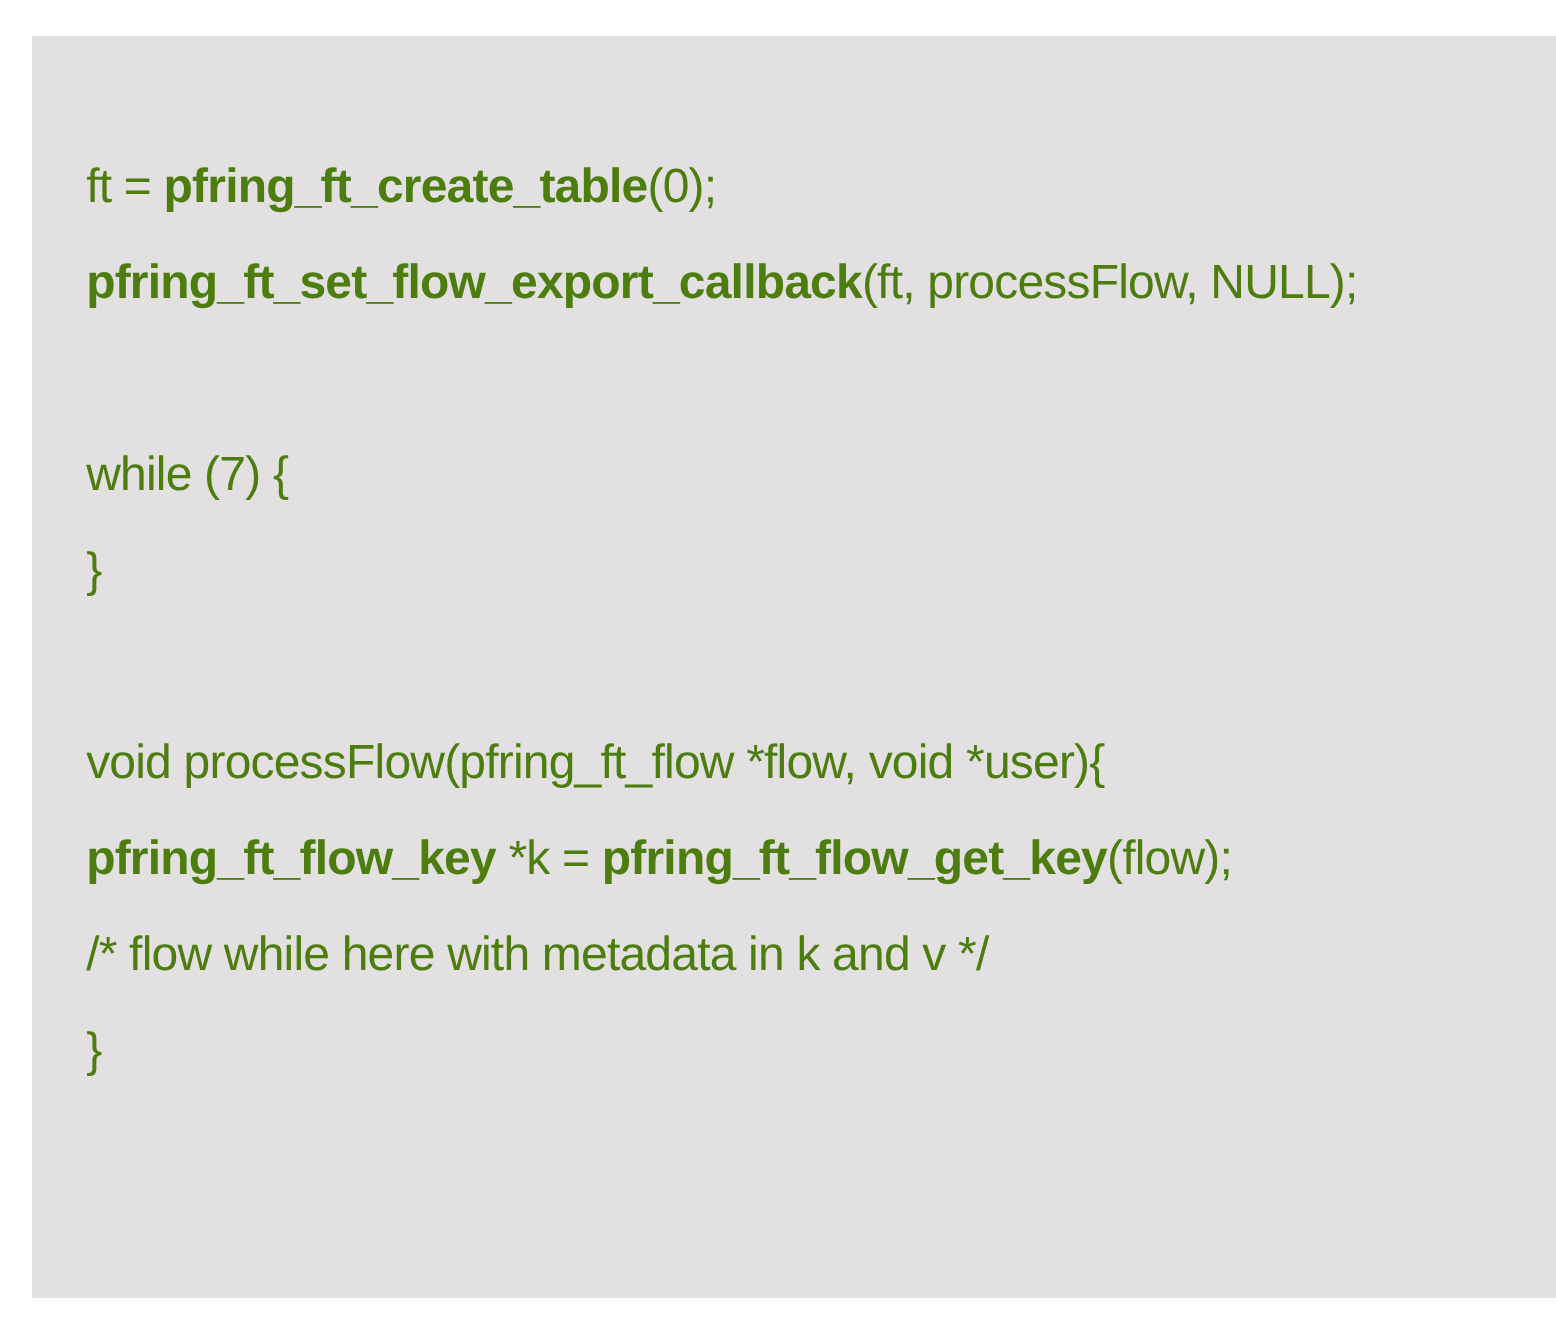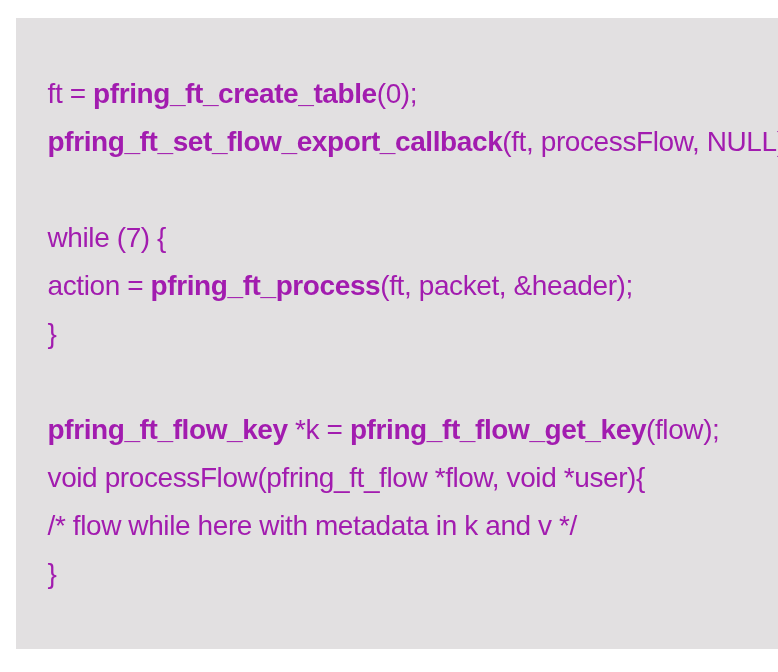--- a/index.html
+++ b/index.html
@@ -17,23 +17,23 @@
     top: 18px;
     width: 762px;
     height: 631px;
     background: #e2e0e1;
     box-sizing: border-box;
     padding: 4px 0 3px 2px;
   }
   .code-line {
     height: 48px;
     line-height: 48px;
-    font-size: 28px;
+    font-size: 24px;
     letter-spacing: -0.4px;
-    color: #a21caf;
+    color: #4d7c0f;
     white-space: pre;
     font-weight: 400;
   }
   .code-line .b {
     font-weight: 700;
   }
 </style>
 </head>
 <body>
 
@@ -42,31 +42,28 @@
     <span class="seg">ft = </span><span class="seg b">pfring_ft_create_table</span><span class="seg">(0);</span>
   </div>
   <div class="code-line">
     <span class="seg b">pfring_ft_set_flow_export_callback</span><span class="seg">(ft, processFlow, NULL);</span>
   </div>
   <div class="code-line"></div>
   <div class="code-line">
     <span class="seg">while (7) {</span>
   </div>
   <div class="code-line">
-    <span class="seg">action = </span><span class="seg b">pfring_ft_process</span><span class="seg">(ft, packet, &amp;header);</span>
-  </div>
-  <div class="code-line">
     <span class="seg">}</span>
   </div>
   <div class="code-line"></div>
   <div class="code-line">
-    <span class="seg b">pfring_ft_flow_key</span><span class="seg"> *k = </span><span class="seg b">pfring_ft_flow_get_key</span><span class="seg">(flow);</span>
+    <span class="seg">void processFlow(pfring_ft_flow *flow, void *user){</span>
   </div>
   <div class="code-line">
-    <span class="seg">void processFlow(pfring_ft_flow *flow, void *user){</span>
+    <span class="seg b">pfring_ft_flow_key</span><span class="seg"> *k = </span><span class="seg b">pfring_ft_flow_get_key</span><span class="seg">(flow);</span>
   </div>
   <div class="code-line">
     <span class="seg">/* flow while here with metadata in k and v */</span>
   </div>
   <div class="code-line">
     <span class="seg">}</span>
   </div>
 </div>
 
 </body></html>

